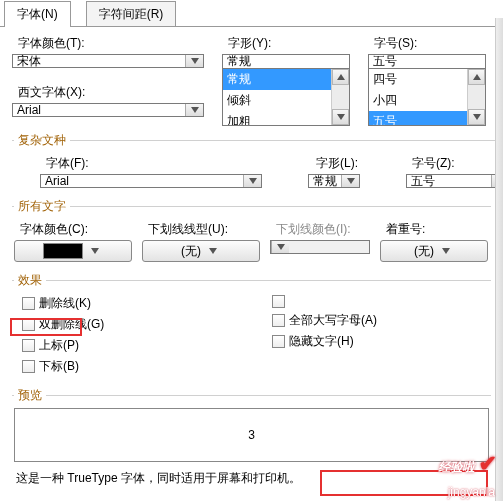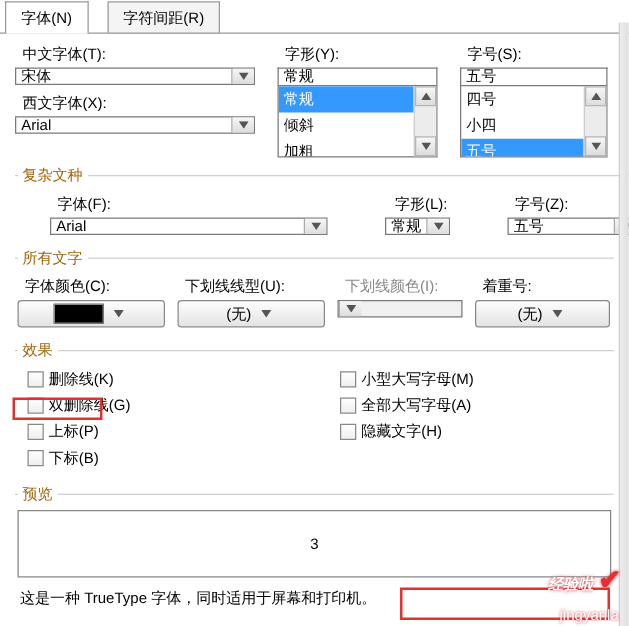--- a/index.html
+++ b/index.html
@@ -47,30 +47,30 @@
 <div class="tabs">
   <div class="tab active">字体(N)</div>
   <div class="tab inactive">字符间距(R)</div>
 </div>
 
 <div class="panel">
 
   <div class="row" style="gap:18px; align-items:flex-start;">
 
     <div class="col" style="width:192px;">
-      <div class="sublabel">中文字体(T):</div>
+      <div class="sublabel">字体颜色(T):</div>
       <div class="combo">
         <div class="txt">宋体</div>
         <div class="btn">
             <svg viewBox="0 0 8 6">
               <polygon class="tri-down" points="0,0 8,0 4,6"></polygon>
             </svg>
           </div>
       </div>
-      <div class="sublabel" style="margin-top:6px;">西文字体(X):</div>
+      <div class="sublabel" style="margin-top:16px;">西文字体(X):</div>
       <div class="combo">
         <div class="txt">Arial</div>
         <div class="btn">
             <svg viewBox="0 0 8 6">
               <polygon class="tri-down" points="0,0 8,0 4,6"></polygon>
             </svg>
           </div>
       </div>
     </div>
 
@@ -234,21 +234,20 @@
             <span>上标(P)</span>
           </label>
         <label class="chk">
             <span class="box"></span>
             <span>下标(B)</span>
           </label>
       </div>
       <div class="col">
         <label class="chk">
             <span class="box"></span>
-            <span>小型大写字母(M)</span>
           </label>
         <label class="chk">
             <span class="box"></span>
             <span>全部大写字母(A)</span>
           </label>
         <label class="chk">
             <span class="box"></span>
             <span>隐藏文字(H)</span>
           </label>
       </div>

